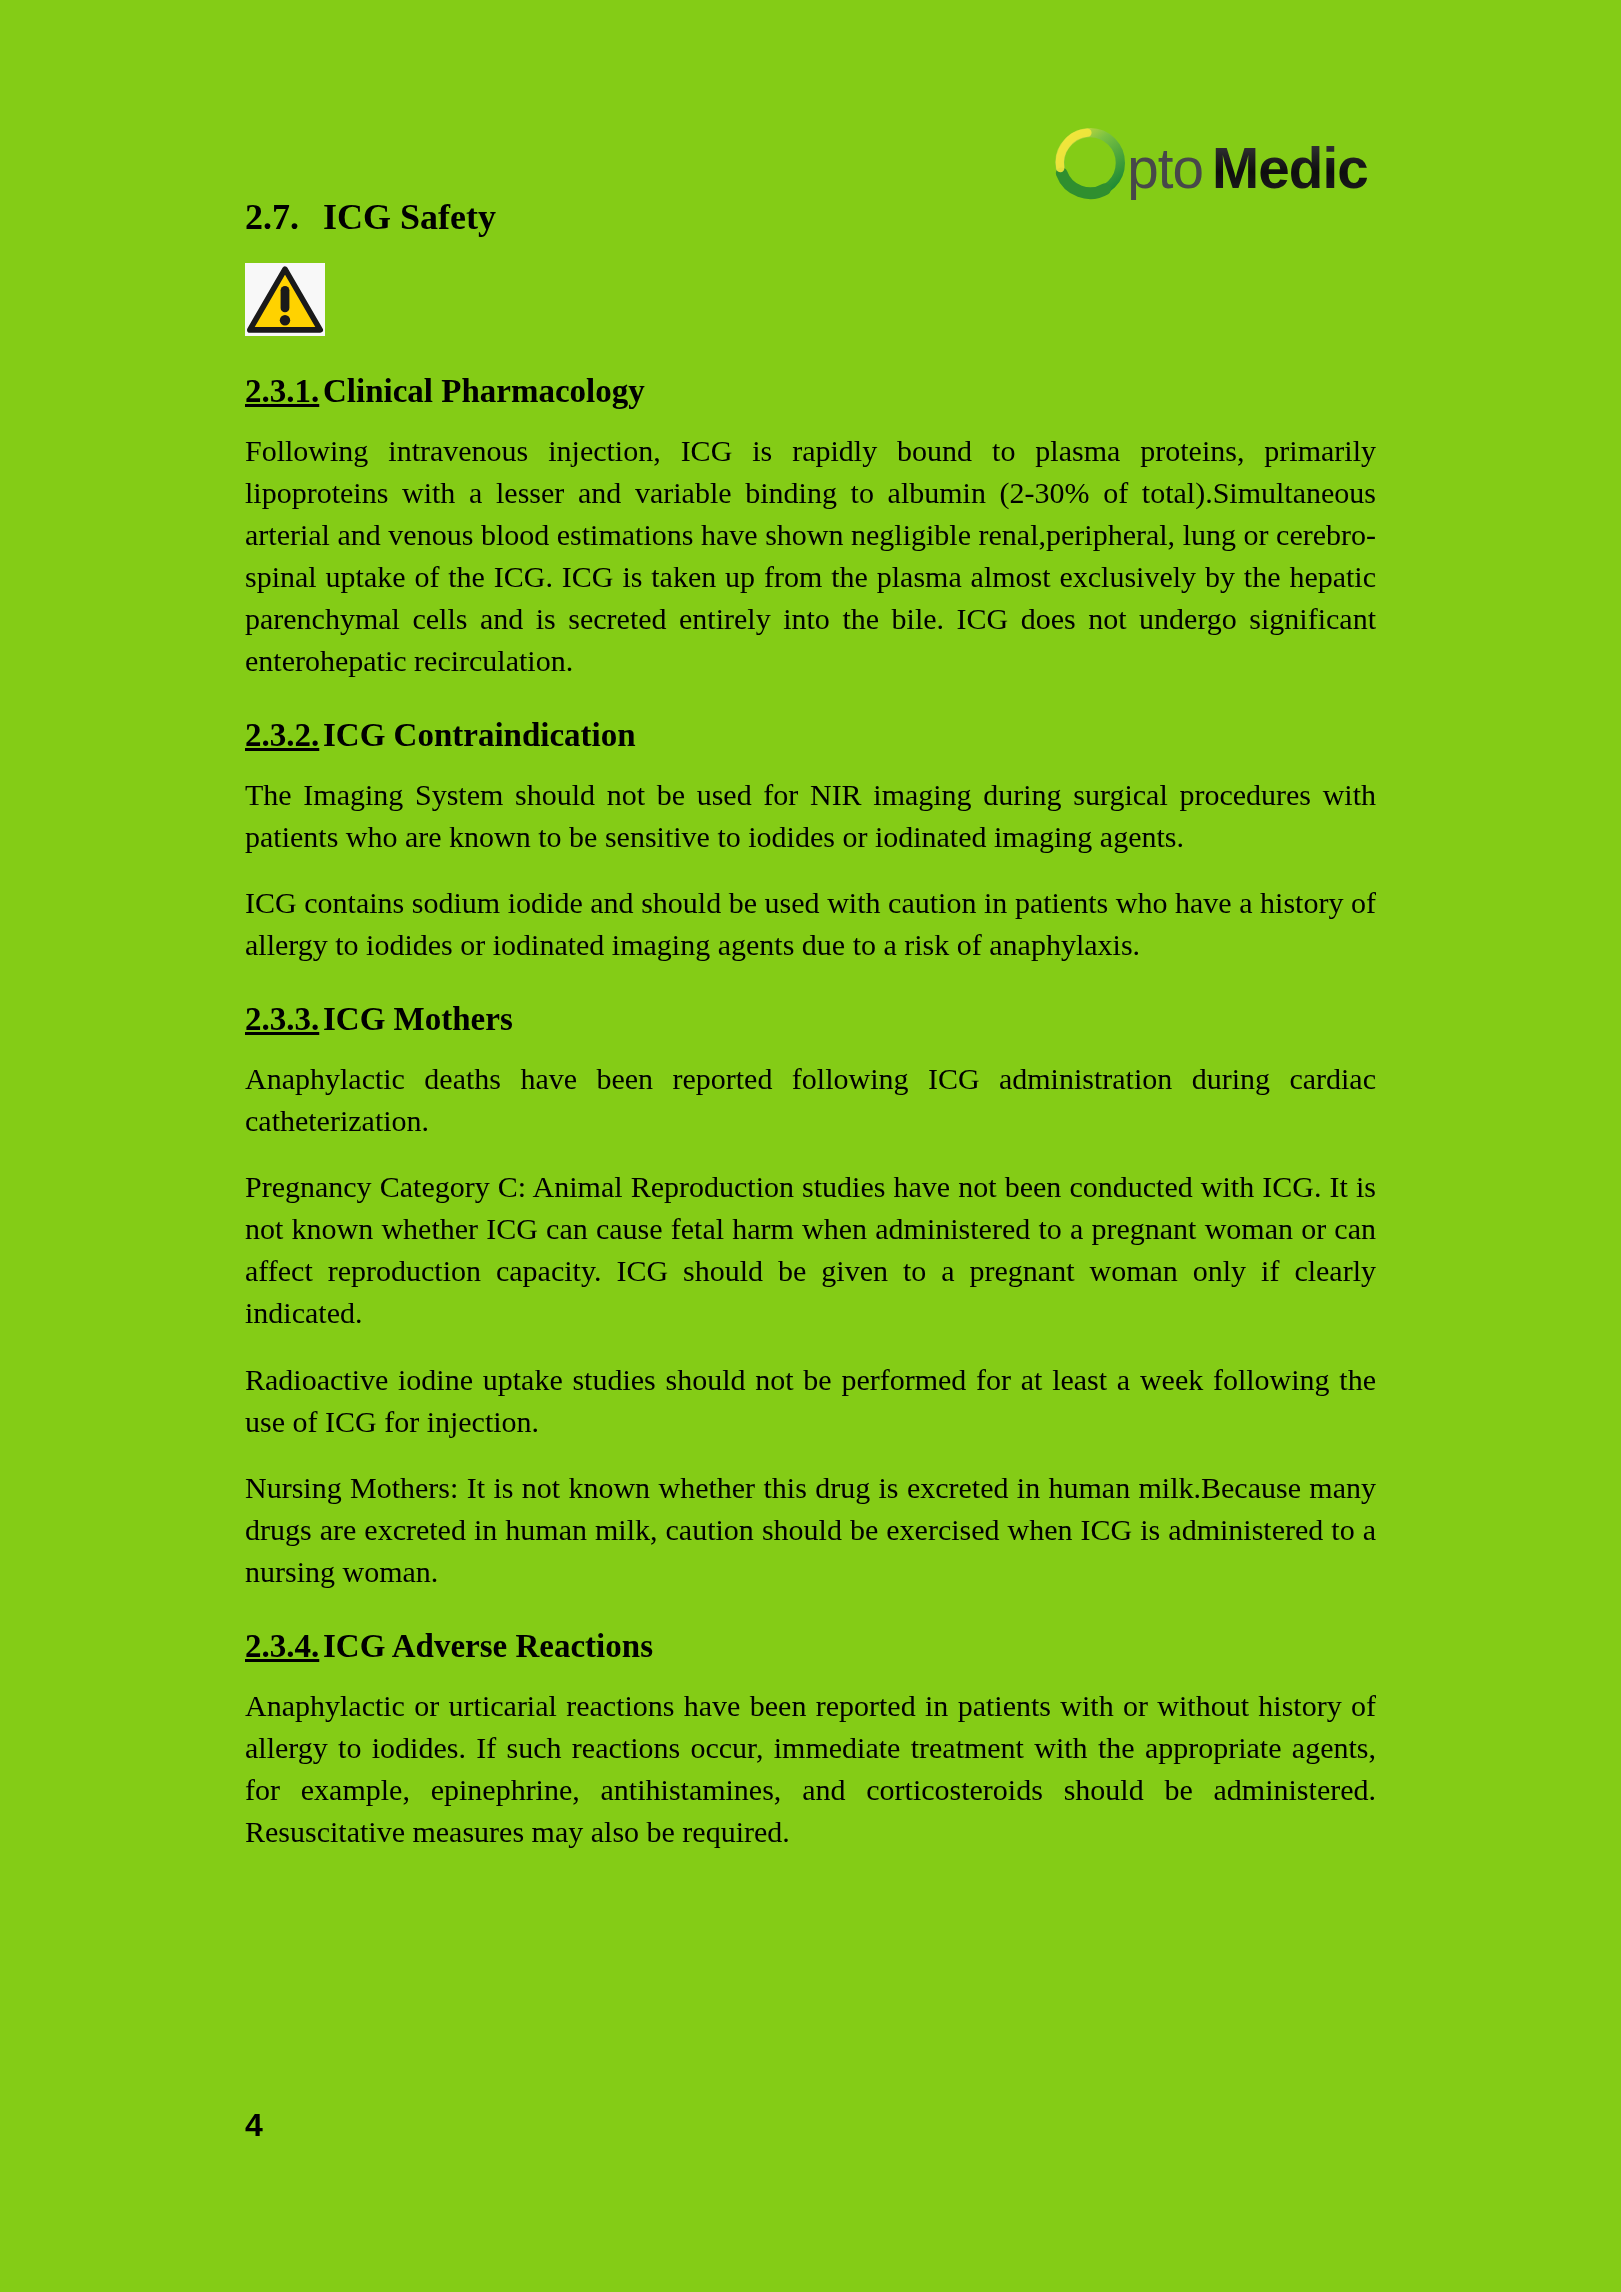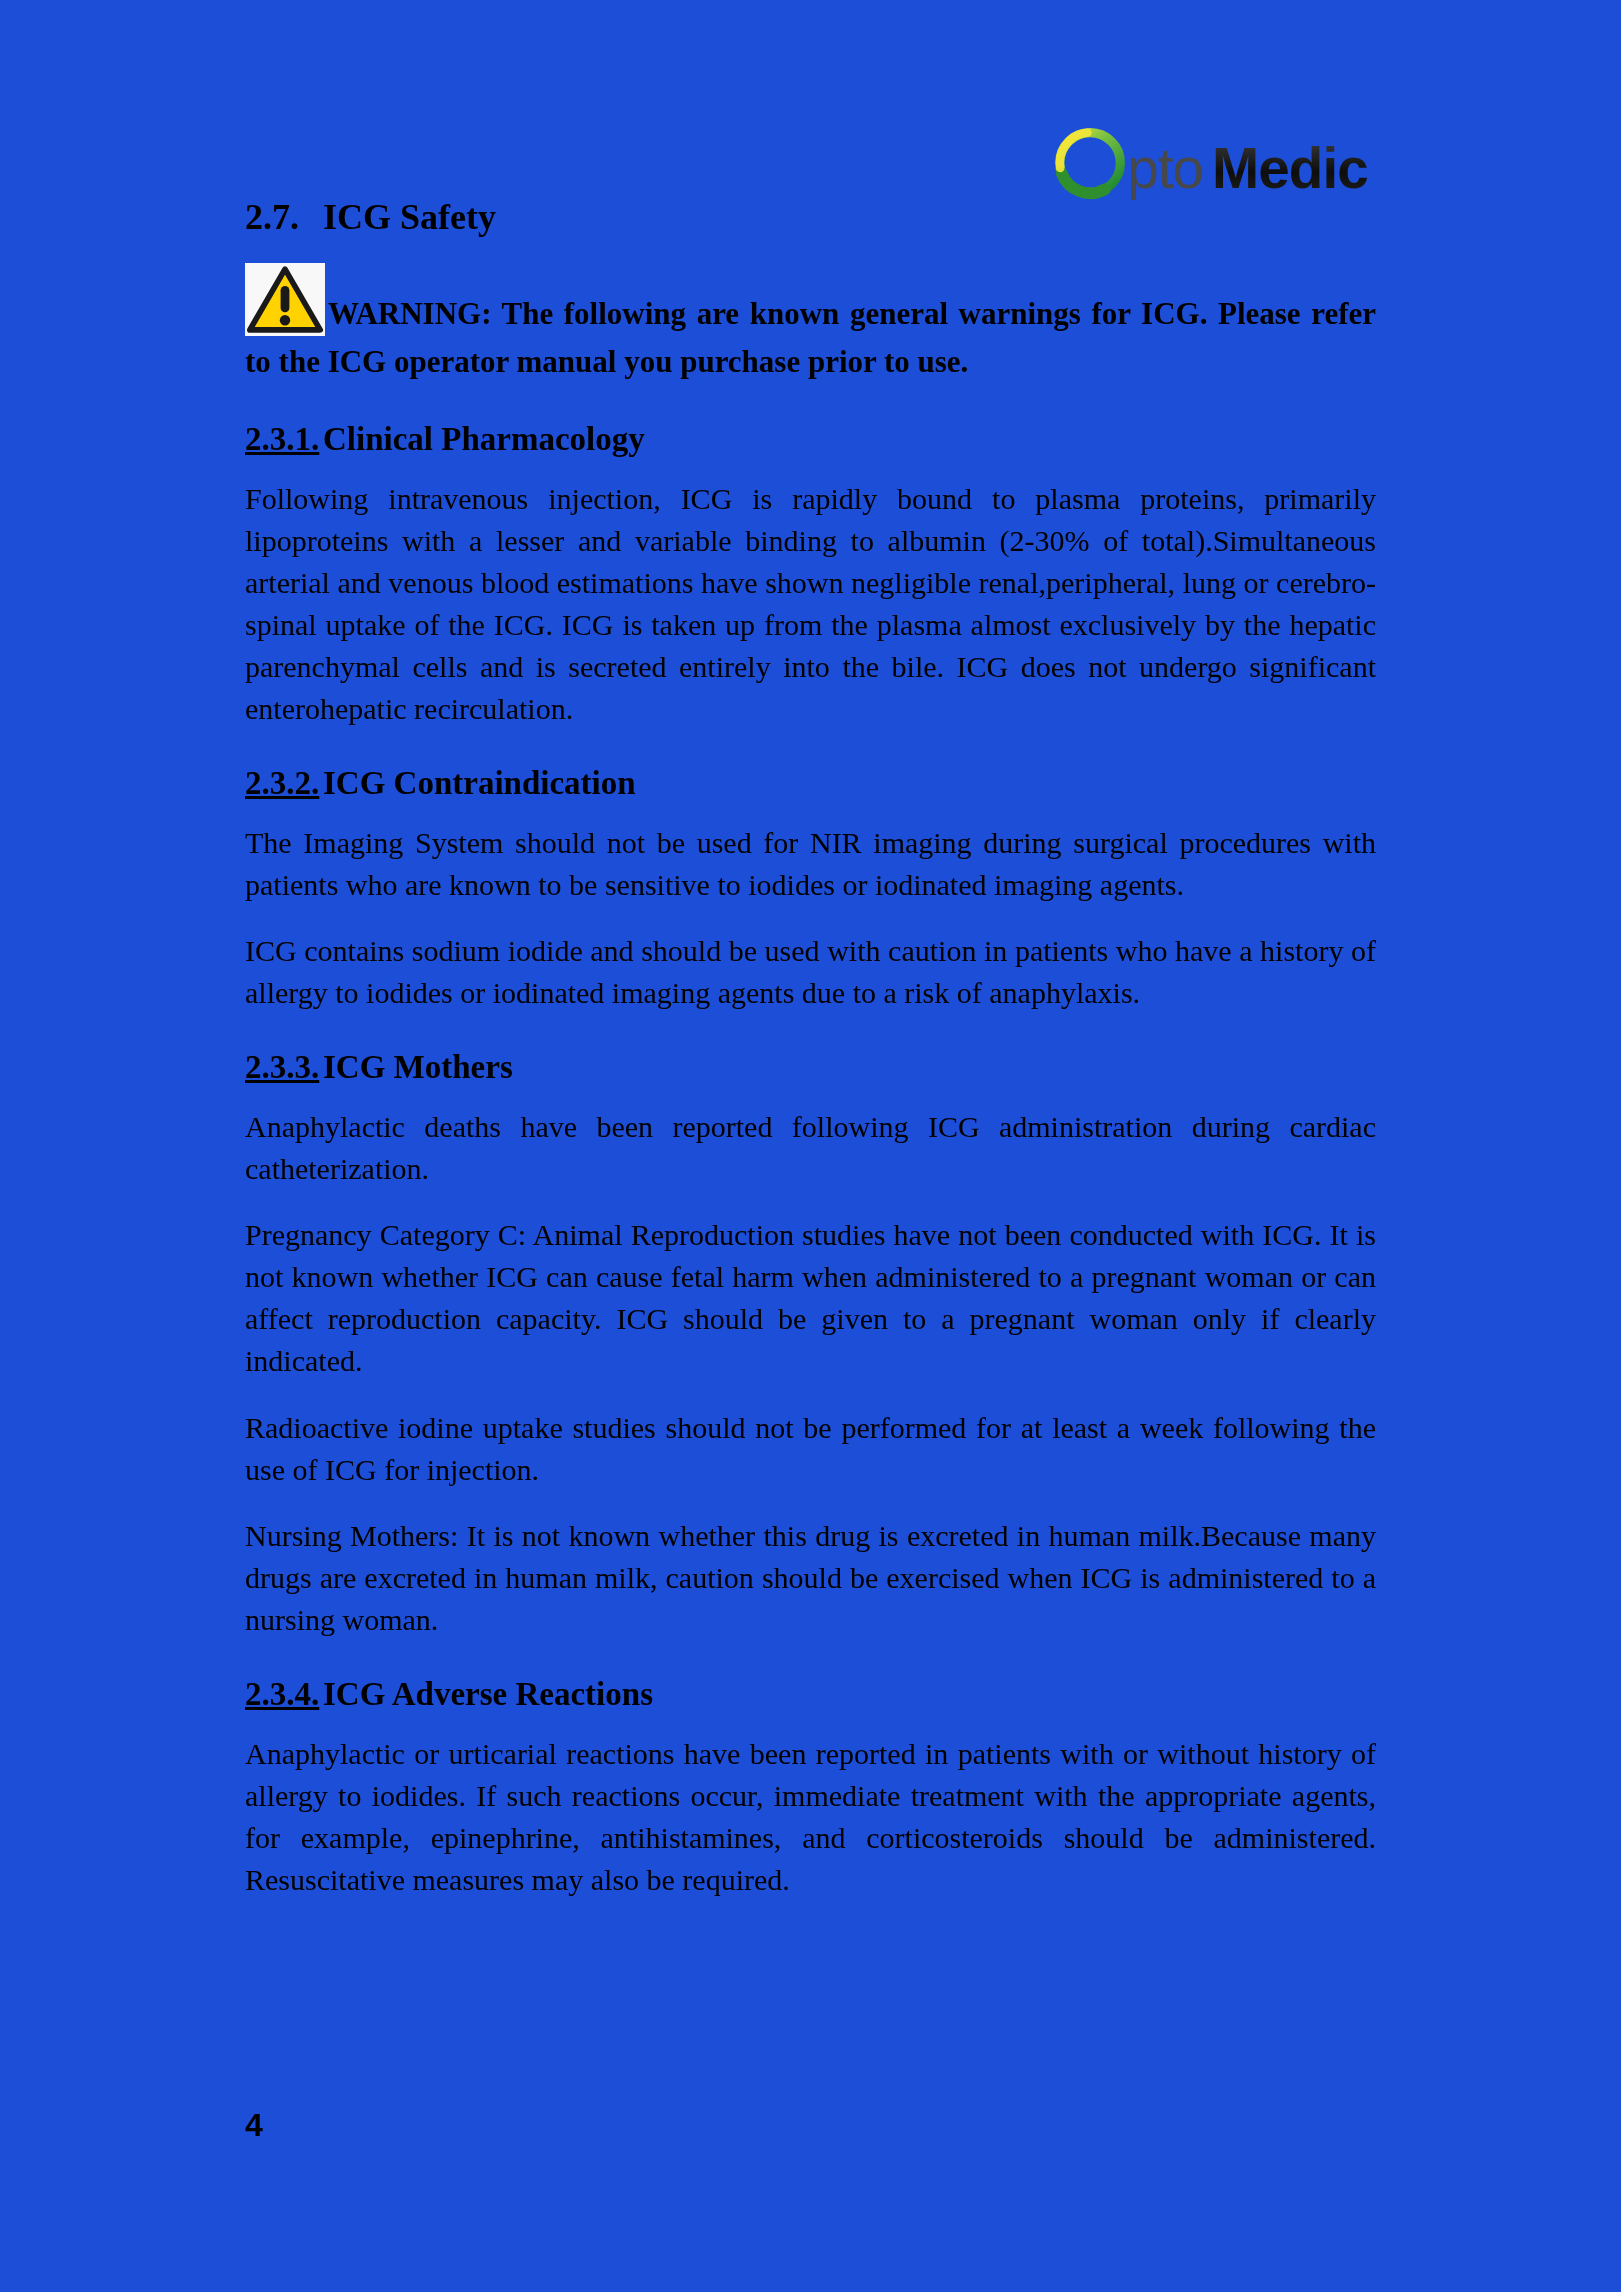--- a/index.html
+++ b/index.html
@@ -5,21 +5,21 @@
   html, body { margin: 0; padding: 0; }
   body {
     width: 1621px; height: 2293px;
     background: #ffffff;
     font-family: "Liberation Serif", serif;
     color: #000;
     position: relative;
     overflow: hidden;
   }
   .page {
-    position: absolute; inset: 0; background: #1d4ed8;
+    position: absolute; inset: 0; background: #84cc16;
   }
   
   .logo {
     position: absolute;
     top: 114px; right: 241px;
     width: 327px; height: 90px;
   }
   
   .content {
     position: absolute;
@@ -88,21 +88,21 @@
 
     <h1 class="doc-heading">
       <span class="num">2.7.</span><span>ICG Safety</span>
     </h1>
 
     <p class="warning">
       <svg class="warn-icon" viewBox="0 0 100 90">
         <path d="M50 7 L94 83 L6 83 Z" stroke-width="7" stroke-linejoin="round" stroke="#1a1a1a" fill="#FFD200"></path>
         <rect x="44.5" y="28" width="11" height="33" rx="5.5" fill="#1a1a1a"></rect>
         <circle cx="50" cy="71" r="6.5" fill="#1a1a1a"></circle>
-      </svg><span>WARNING: The following are known general warnings for ICG. Please refer to the ICG operator manual you purchase prior to use.</span>
+      </svg>
     </p>
 
     <section>
       <h2 class="sec-heading">
         <span class="num">2.3.1.</span><span>Clinical Pharmacology</span>
       </h2>
       <p class="body">Following intravenous injection, ICG is rapidly bound to plasma proteins, primarily lipoproteins with a lesser and variable binding to albumin (2-30% of total).Simultaneous arterial and venous blood estimations have shown negligible renal,peripheral, lung or cerebro-spinal uptake of the ICG. ICG is taken up from the plasma almost exclusively by the hepatic parenchymal cells and is secreted entirely into the bile. ICG does not undergo significant enterohepatic recirculation.</p>
     </section>
 
     <section>

